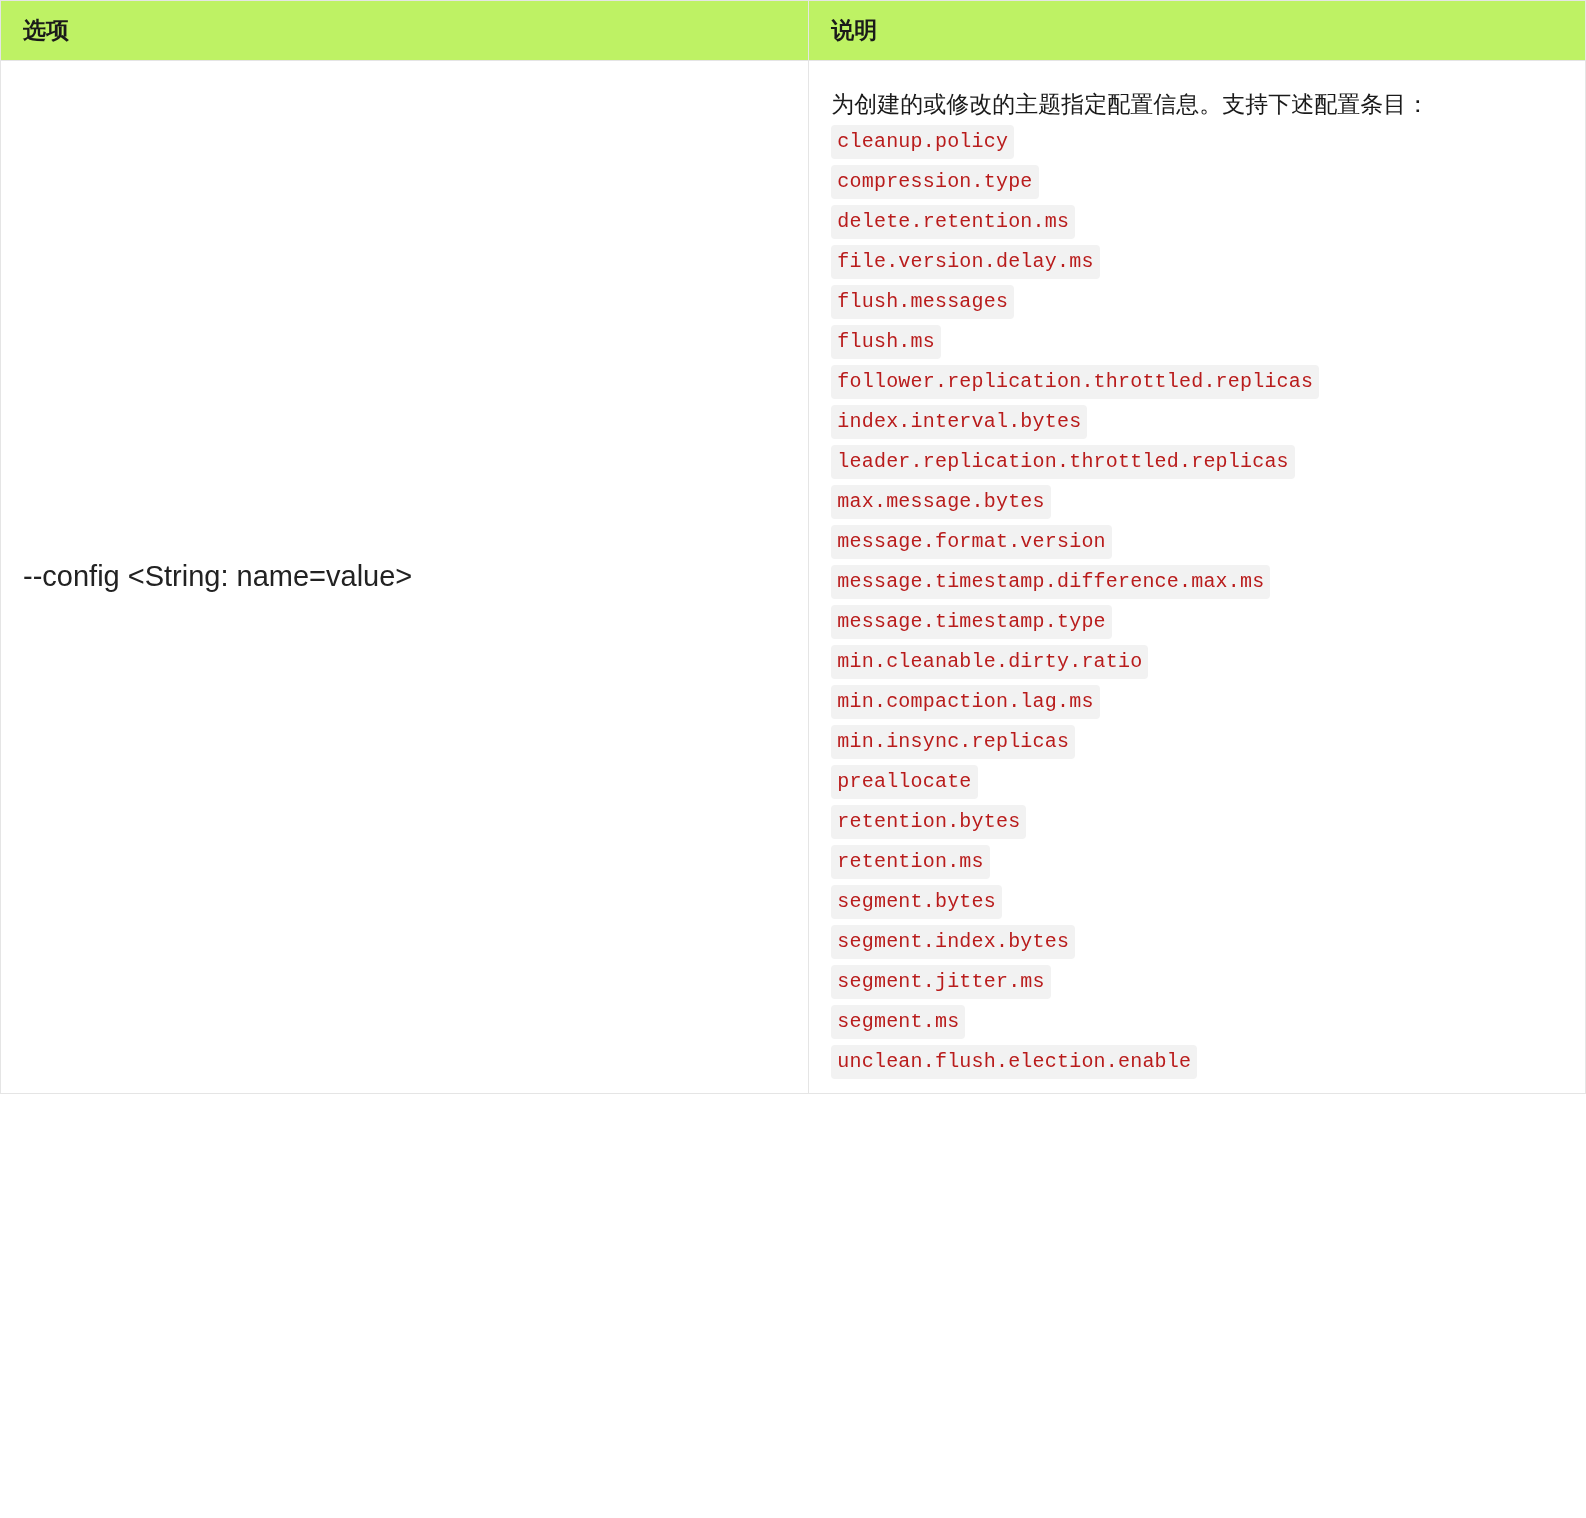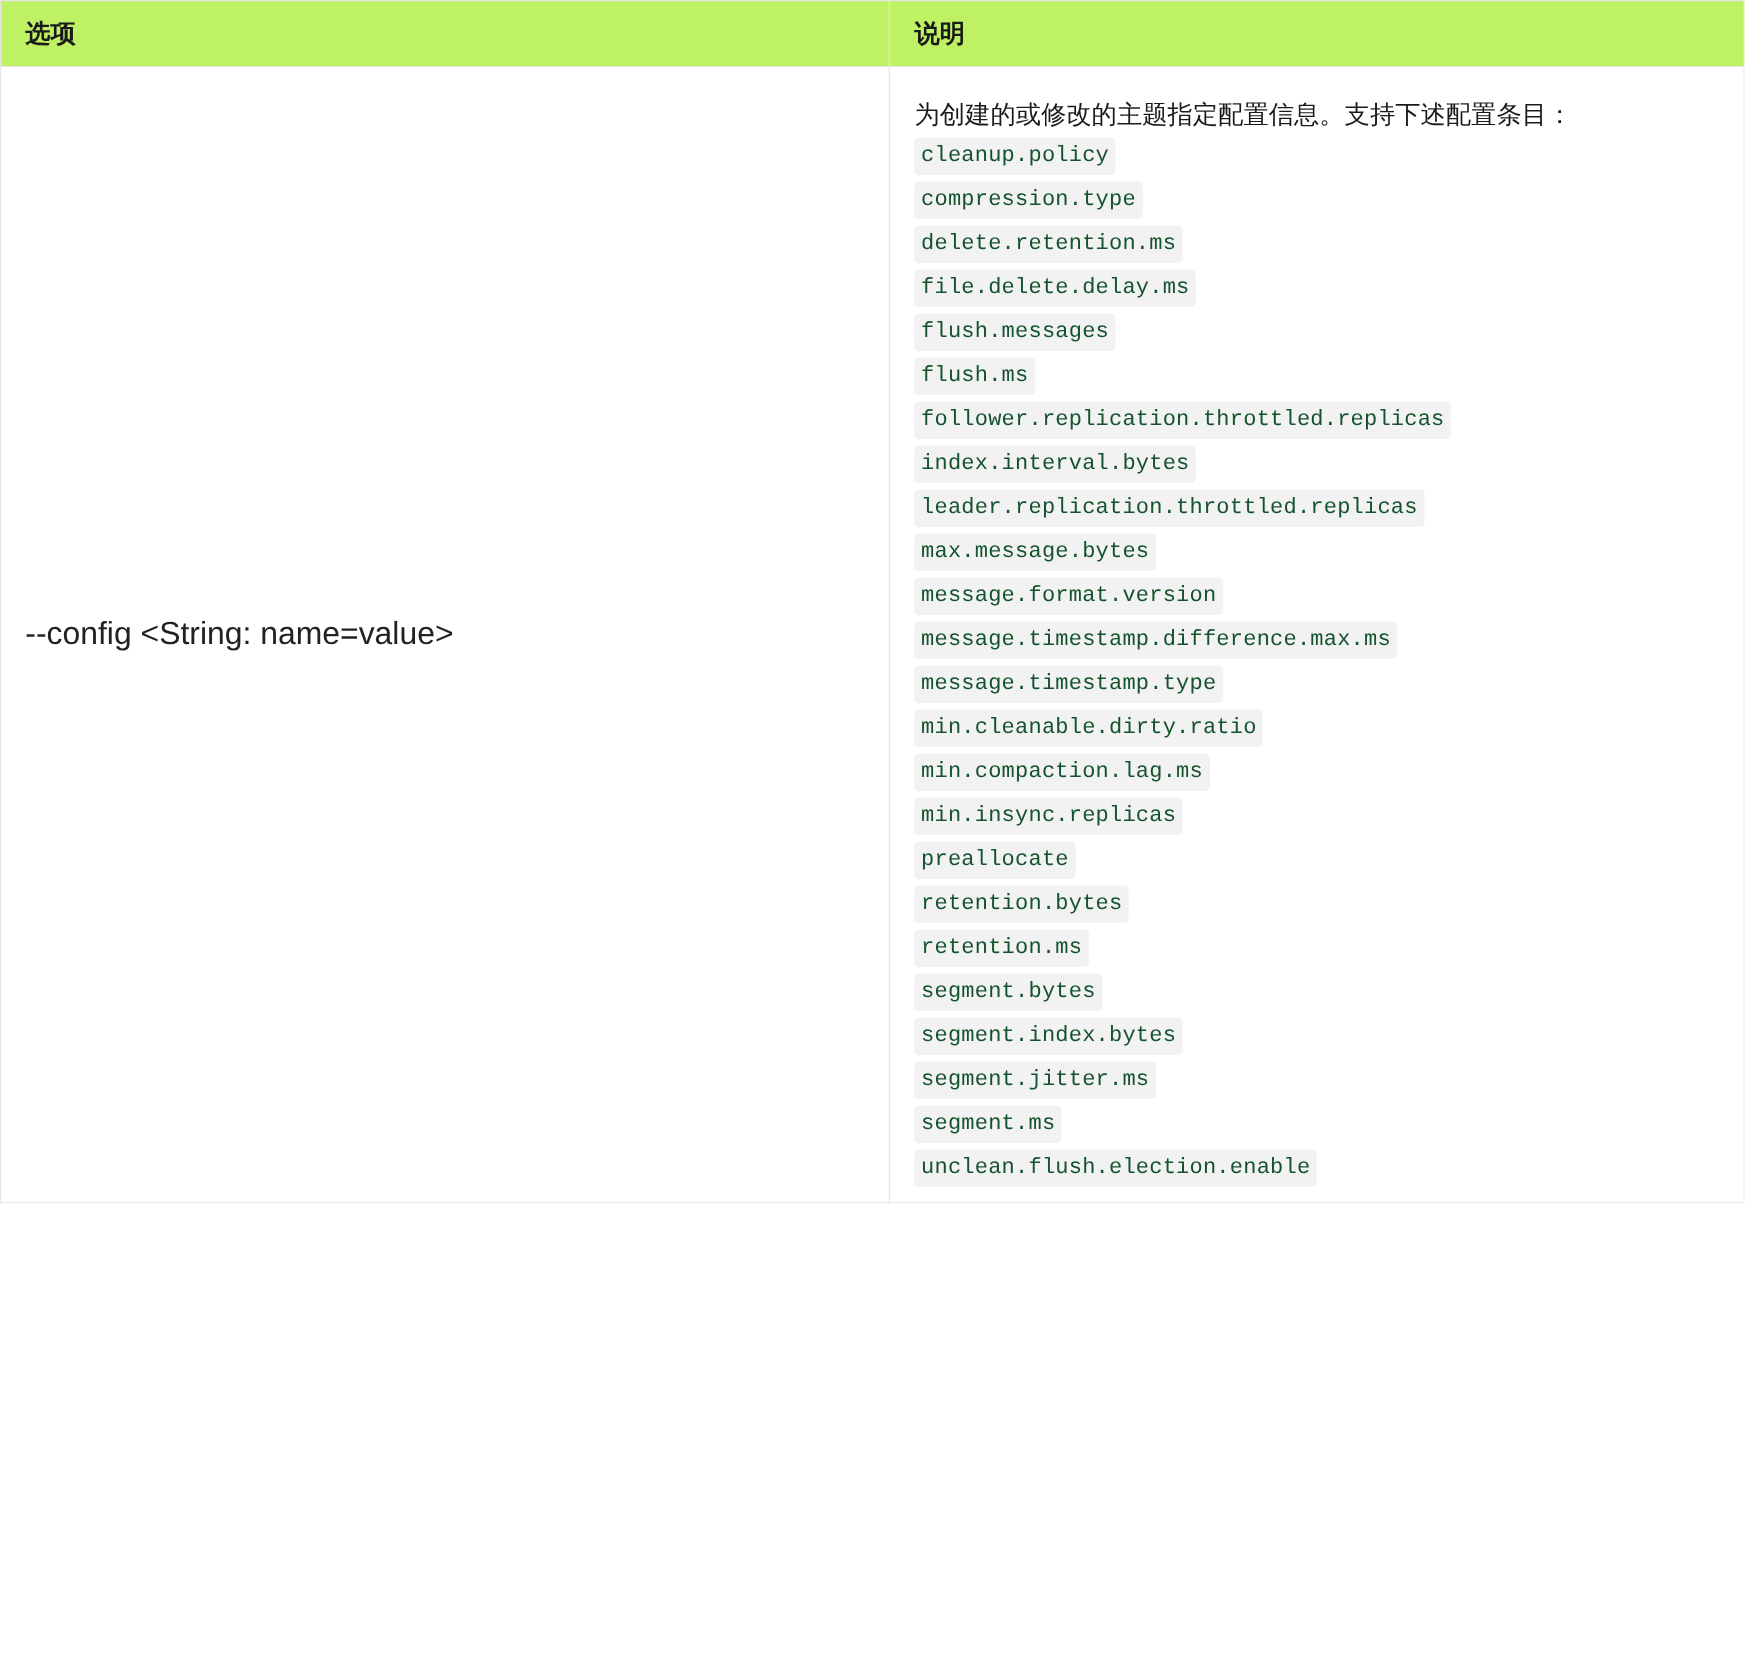--- a/index.html
+++ b/index.html
@@ -45,21 +45,21 @@
   .code-list {
     display: flex;
     flex-direction: column;
     gap: 6px;
   }
   code.inline {
     display: inline-block;
     font-family: "SFMono-Regular", Consolas, "Liberation Mono", Menlo, Courier, monospace;
     font-size: 20px;
     background: #f2f2f2;
-    color: #14532d;
+    color: #b91c1c;
     padding: 2px 6px 3px 6px;
     border-radius: 4px;
     width: fit-content;
     line-height: 1.45;
     letter-spacing: 0.2px;
   }
 </style>
 </head>
 <body>
 
@@ -78,21 +78,21 @@
     <tr>
       <td>
         <span class="option-text">--config &lt;String: name=value&gt;</span>
       </td>
       <td>
         <p class="desc-para">为创建的或修改的主题指定配置信息。支持下述配置条目：</p>
         <div class="code-list" id="config-entries">
             <div><code class="inline">cleanup.policy</code></div>
             <div><code class="inline">compression.type</code></div>
             <div><code class="inline">delete.retention.ms</code></div>
-            <div><code class="inline">file.delete.delay.ms</code></div>
+            <div><code class="inline">file.version.delay.ms</code></div>
             <div><code class="inline">flush.messages</code></div>
             <div><code class="inline">flush.ms</code></div>
             <div><code class="inline">follower.replication.throttled.replicas</code></div>
             <div><code class="inline">index.interval.bytes</code></div>
             <div><code class="inline">leader.replication.throttled.replicas</code></div>
             <div><code class="inline">max.message.bytes</code></div>
             <div><code class="inline">message.format.version</code></div>
             <div><code class="inline">message.timestamp.difference.max.ms</code></div>
             <div><code class="inline">message.timestamp.type</code></div>
             <div><code class="inline">min.cleanable.dirty.ratio</code></div>

